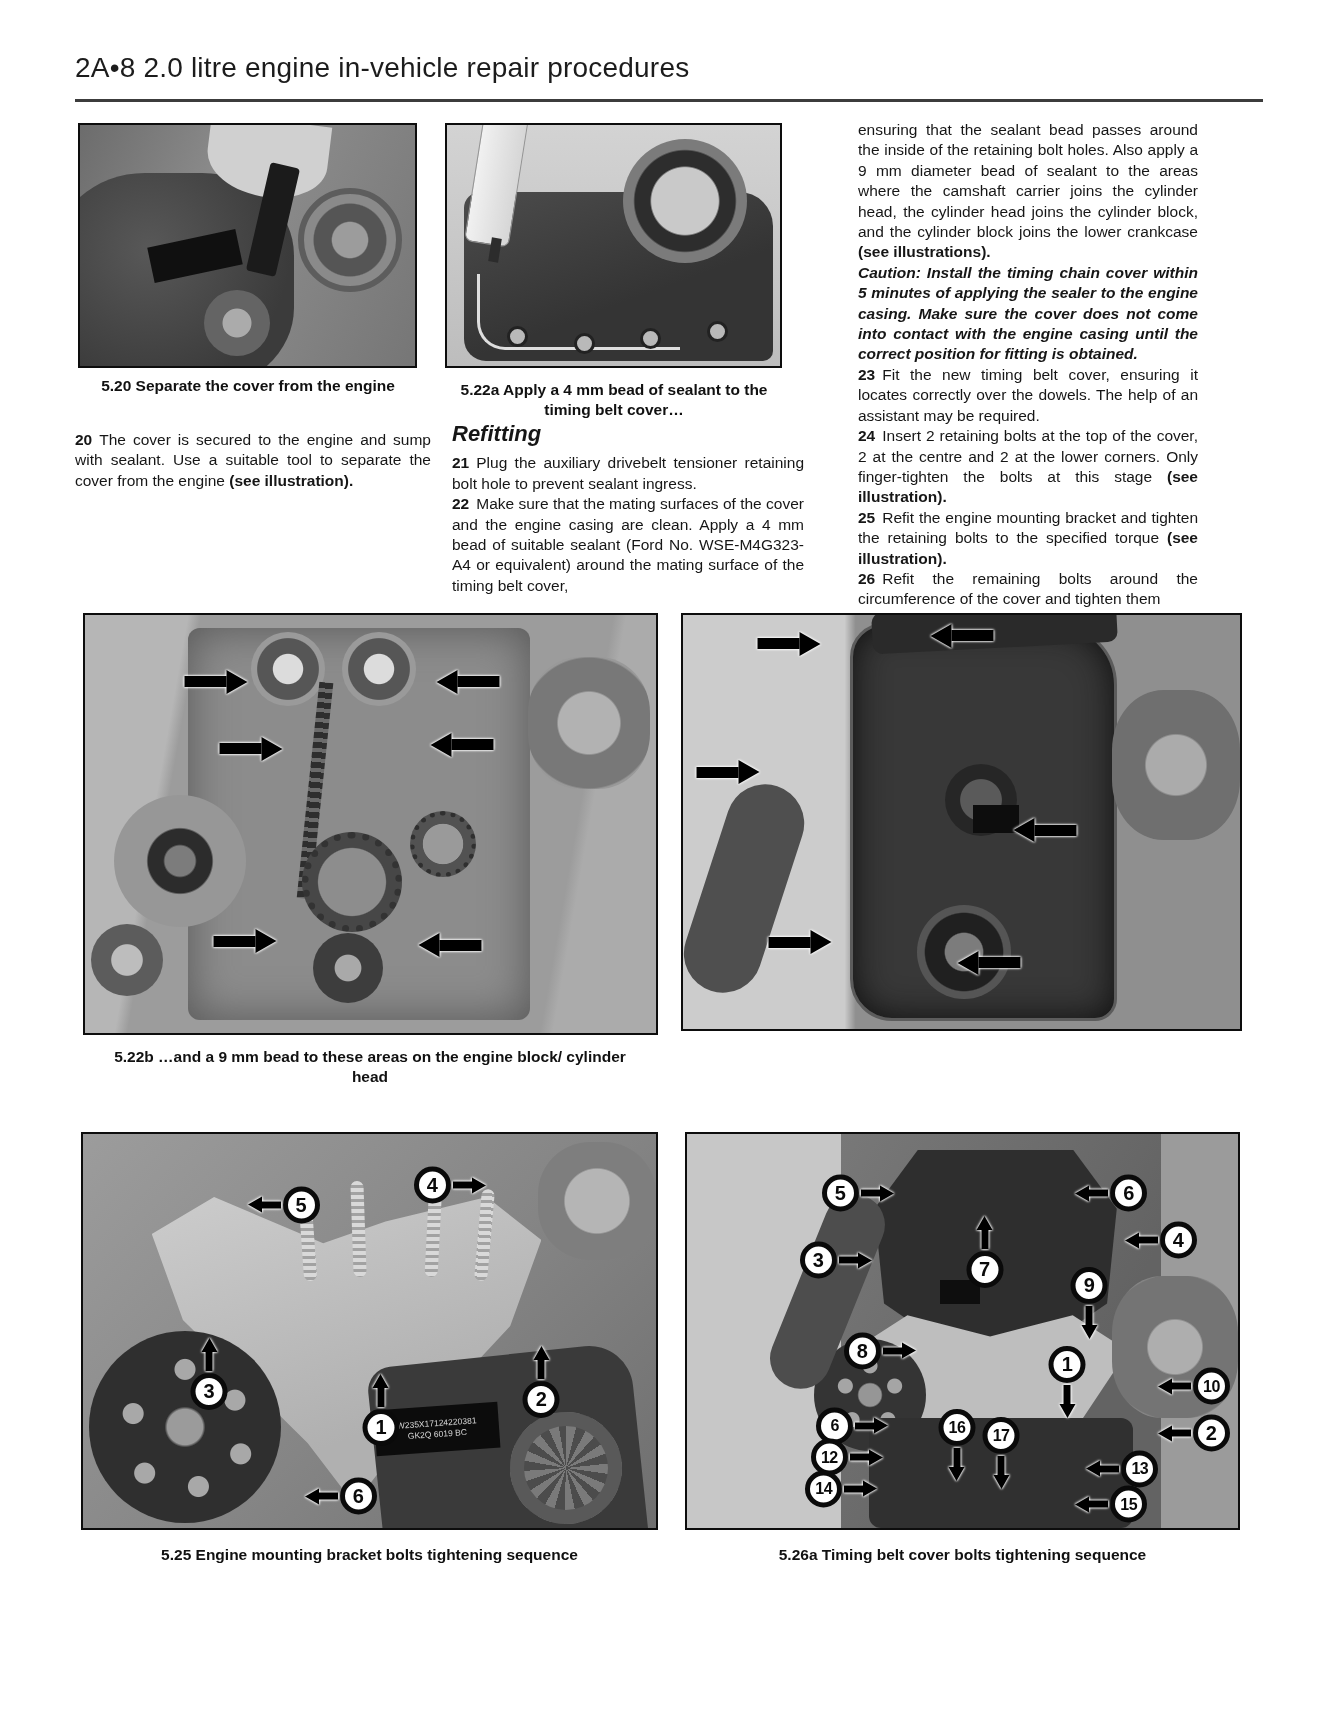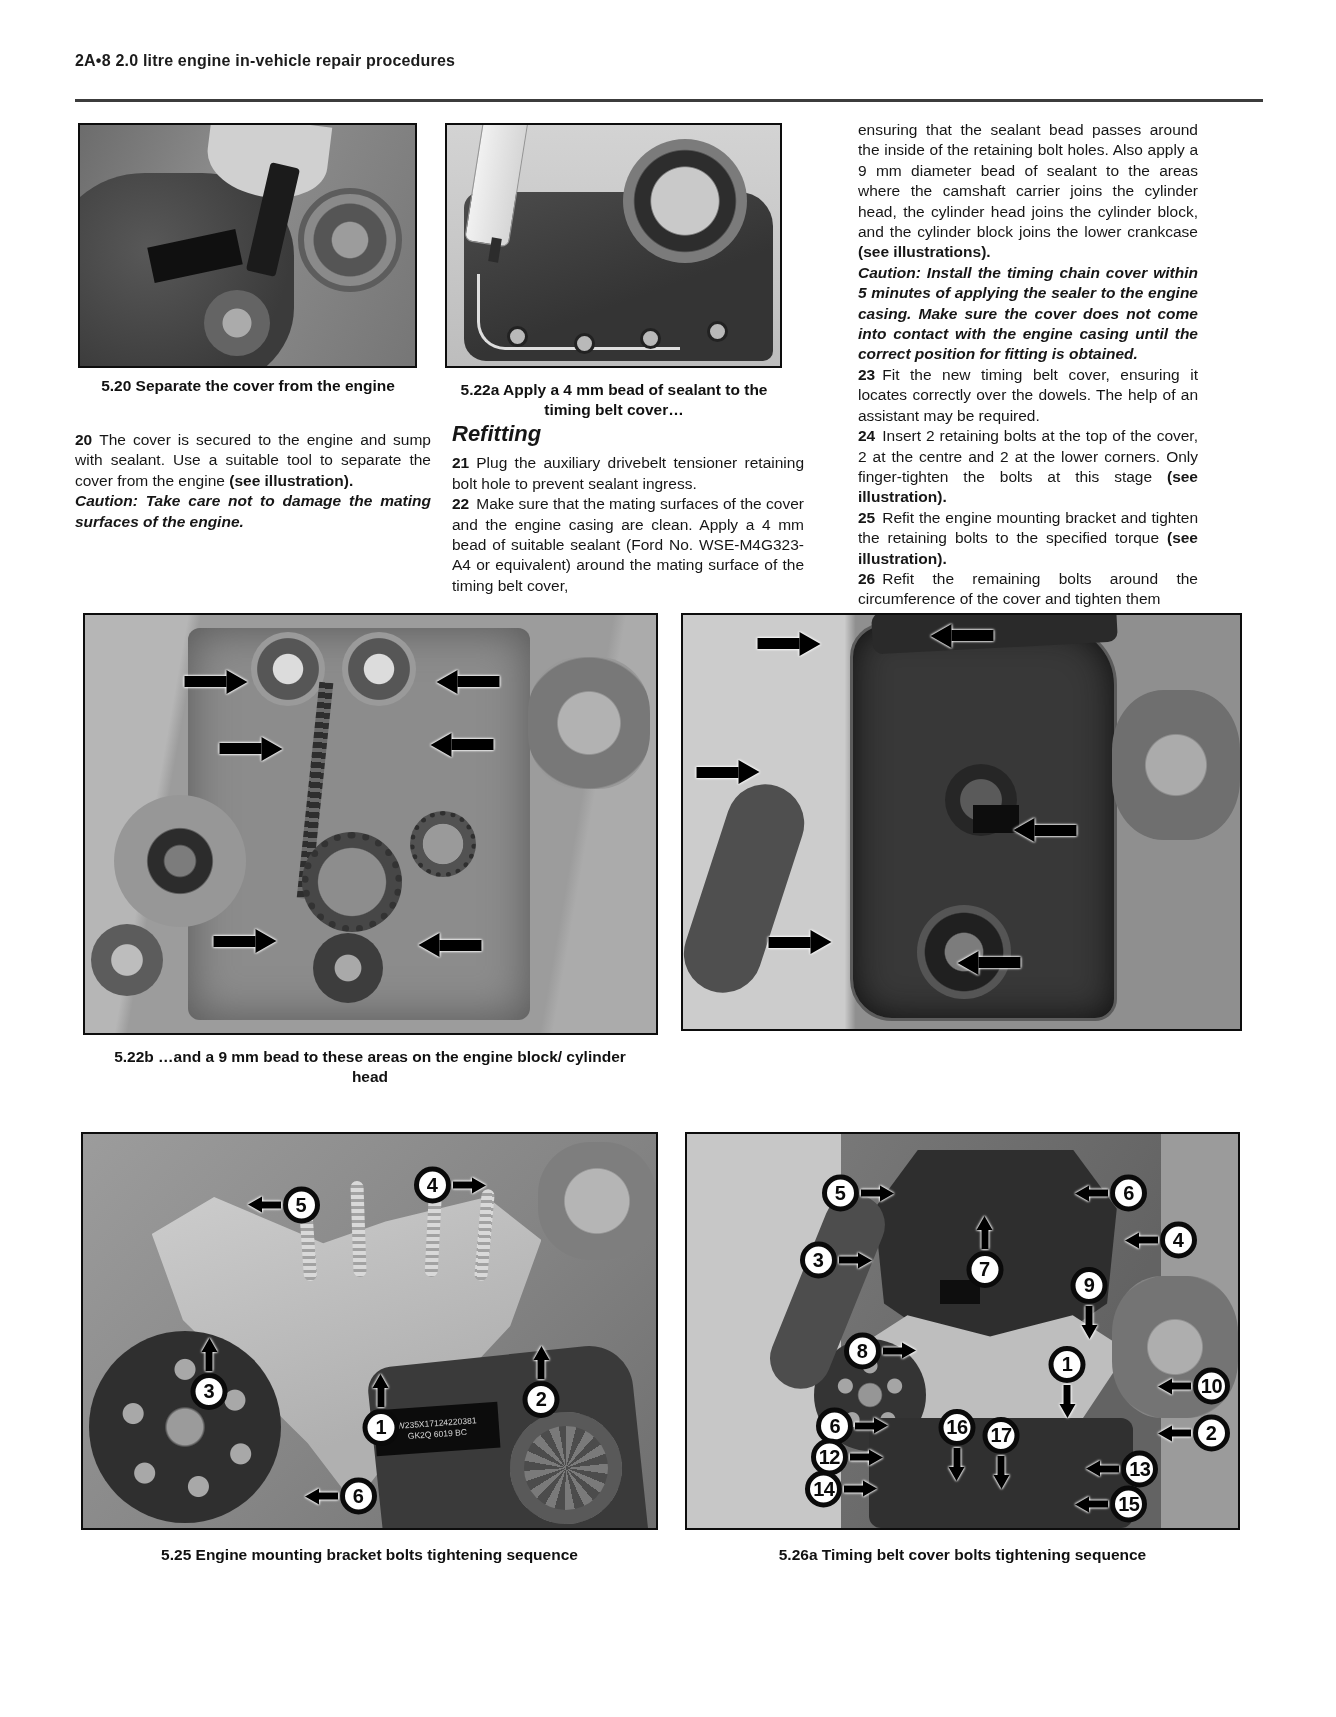--- a/index.html
+++ b/index.html
@@ -1,38 +1,38 @@
 <!DOCTYPE html>
 <html><head>
 <meta charset="utf-8">
 <style>
   html,body{margin:0;padding:0;background:#e8e8e8;}
   .page{position:relative;width:1336px;height:1717px;background:#ffffff;
         font-family:"Liberation Sans",sans-serif;color:#161616;overflow:hidden;}
   .abs{position:absolute;}
-  .hdr{font-size:16px;letter-spacing:.2px;color:#1c1c1c;font-weight:bold;}
+  .hdr{font-size:28px;letter-spacing:.2px;color:#1c1c1c;}
   .rule{background:#3c3c3c;height:3px;}
   .caption{font-weight:bold;font-size:15.5px;line-height:1.28;text-align:center;color:#111;}
   .txt{font-size:15.5px;line-height:20.4px;text-align:justify;}
   .txt p{margin:0;}
   .pnum{font-weight:bold;padding-right:7px;}
   .bold{font-weight:bold;}
   .caution{font-weight:bold;font-style:italic;}
   .note-label{font-weight:bold;padding-right:4px;}
   .note-text{font-style:italic;}
   .refit-h{font-weight:bold;font-style:italic;font-size:22px;margin:0 0 9px 0;}
   .photo{position:absolute;border:2px solid #0d0d0d;overflow:hidden;background:#a9a9a9;box-sizing:border-box;}
   .s{position:absolute;}
   
   .callout{position:absolute;transform:translate(-50%,-50%);display:flex;align-items:center;gap:2px;z-index:6;}
   .callout.v{flex-direction:column;}
   .cnum{width:37px;height:37px;border-radius:50%;background:#fff;border:5px solid #0a0a0a;color:#0a0a0a;
         font-weight:bold;font-size:20px;display:flex;align-items:center;justify-content:center;
         box-sizing:border-box;flex:0 0 auto;}
-  .cnum.two{font-size:20px;letter-spacing:-0.5px;}
+  .cnum.two{font-size:16px;letter-spacing:-0.5px;}
   .arrow{display:flex;align-items:center;filter:drop-shadow(0 0 1px #fff) drop-shadow(0 0 1px #fff);flex:0 0 auto;}
   .arrow.v{flex-direction:column;}
   .ahead-left{width:0;height:0;border-top:8px solid transparent;border-bottom:8px solid transparent;border-right:14px solid #000;}
   .ahead-right{width:0;height:0;border-top:8px solid transparent;border-bottom:8px solid transparent;border-left:14px solid #000;}
   .ahead-up{width:0;height:0;border-left:8px solid transparent;border-right:8px solid transparent;border-bottom:14px solid #000;}
   .ahead-down{width:0;height:0;border-left:8px solid transparent;border-right:8px solid transparent;border-top:14px solid #000;}
   .ashaft-h{width:19px;height:7px;background:#000;}
   .ashaft-v{width:7px;height:19px;background:#000;}
   .big .ashaft-h{width:42px;height:11px;}
   .big .ahead-left{border-top-width:12px;border-bottom-width:12px;border-right-width:21px;}
@@ -67,21 +67,20 @@
     <div class="s" style="left:9%;top:62%;width:60%;height:30%;border:3px solid #dedede;border-top:none;border-right:none;border-radius:0 0 0 28px;"></div>
     <div class="s" style="left:18%;bottom:8%;width:15px;height:15px;border-radius:50%;background:#b9b9b9;border:3px solid #222;"></div>
     <div class="s" style="left:38%;bottom:5%;width:15px;height:15px;border-radius:50%;background:#b9b9b9;border:3px solid #222;"></div>
     <div class="s" style="left:58%;bottom:7%;width:15px;height:15px;border-radius:50%;background:#b9b9b9;border:3px solid #222;"></div>
     <div class="s" style="left:78%;bottom:10%;width:15px;height:15px;border-radius:50%;background:#b9b9b9;border:3px solid #222;"></div>
   </div>
   <div class="abs caption" style="left:438px;top:380px;width:352px;">5.22a Apply a 4 mm bead of sealant to the timing belt cover…</div>
 
   <div class="abs txt" style="left:75px;top:430px;width:356px;">
     <p><span class="pnum">20</span><span>The cover is secured to the engine and sump with sealant. Use a suitable tool to separate the cover from the engine </span><span class="bold">(see illustration).</span></p>
-    <p class="caution">Caution: Take care not to damage the mating surfaces of the engine.</p>
   </div>
 
   <div class="abs txt" style="left:452px;top:424px;width:352px;">
     <h3 class="refit-h">Refitting</h3>
     <p><span class="pnum">21</span><span>Plug the auxiliary drivebelt tensioner retaining bolt hole to prevent sealant ingress.</span></p>
     <p><span class="pnum">22</span><span>Make sure that the mating surfaces of the cover and the engine casing are clean. Apply a 4 mm bead of suitable sealant (Ford No. WSE-M4G323-A4 or equivalent) around the mating surface of the timing belt cover,</span></p>
   </div>
 
   <div class="abs txt" style="left:858px;top:120px;width:340px;">
     <p><span>ensuring that the sealant bead passes around the inside of the retaining bolt holes. Also apply a 9 mm diameter bead of sealant to the areas where the camshaft carrier joins the cylinder head, the cylinder head joins the cylinder block, and the cylinder block joins the lower crankcase </span><span class="bold">(see illustrations).</span></p>

